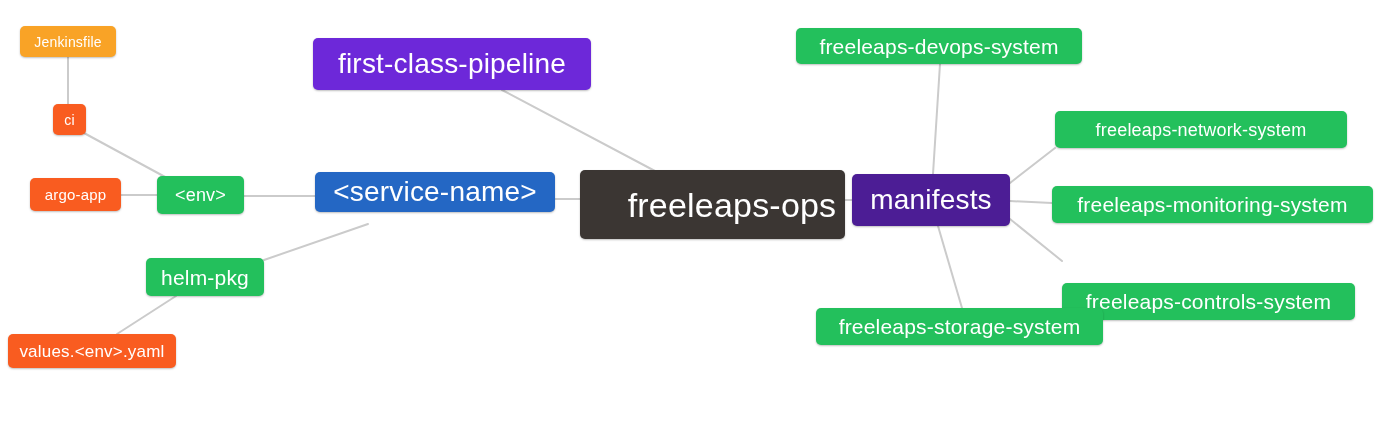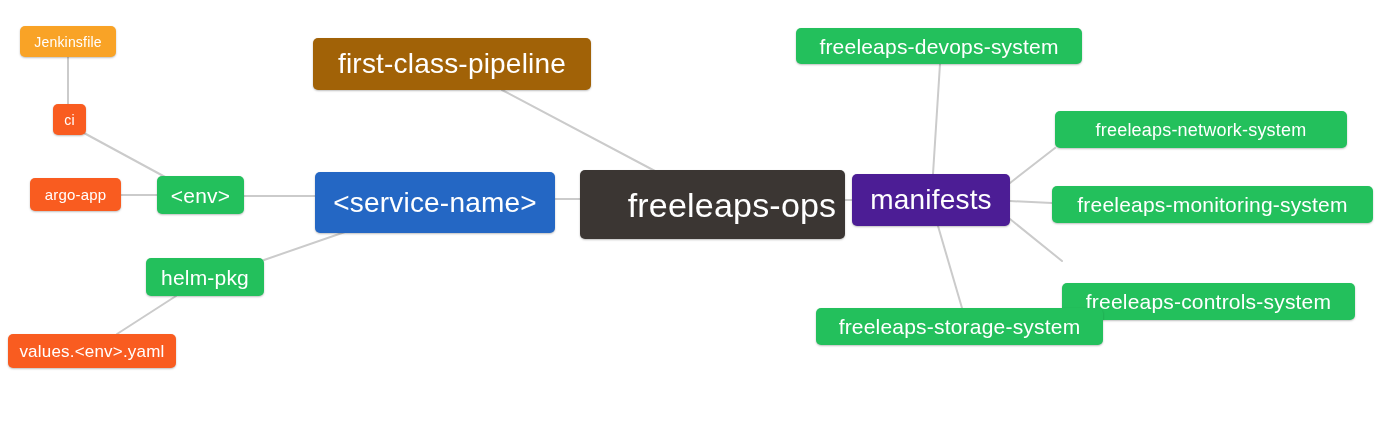--- a/index.html
+++ b/index.html
@@ -59,24 +59,24 @@
       <line x1="555" y1="199" x2="580" y2="199" stroke="#CBCBCB" stroke-width="2" stroke-linecap="round"></line>
       <line x1="845" y1="200" x2="852" y2="200" stroke="#CBCBCB" stroke-width="2" stroke-linecap="round"></line>
       <line x1="933" y1="174" x2="940" y2="64" stroke="#CBCBCB" stroke-width="2" stroke-linecap="round"></line>
       <line x1="1010" y1="183" x2="1055" y2="148" stroke="#CBCBCB" stroke-width="2" stroke-linecap="round"></line>
       <line x1="1010" y1="201" x2="1052" y2="203" stroke="#CBCBCB" stroke-width="2" stroke-linecap="round"></line>
       <line x1="1010" y1="219" x2="1062" y2="261" stroke="#CBCBCB" stroke-width="2" stroke-linecap="round"></line>
       <line x1="938" y1="226" x2="962" y2="308" stroke="#CBCBCB" stroke-width="2" stroke-linecap="round"></line>
     </svg>
   <div id="node-layer">
       <div class="node" style="left: 580px; top: 170px; width: 265px; height: 69px; font-size: 34px; background: rgb(59, 54, 51); color: rgb(255, 255, 255); padding-left: 39px;">freeleaps-ops</div>
-      <div class="node" style="left: 313px; top: 38px; width: 278px; height: 52px; font-size: 28px; background: #a16207; color: rgb(255, 255, 255);">first-class-pipeline</div>
-      <div class="node" style="left: 315px; top: 172px; width: 240px; height: 61px; font-size: 28px; background: rgb(36, 103, 196); color: rgb(255, 255, 255);">&lt;service-name&gt;</div>
+      <div class="node" style="left: 313px; top: 38px; width: 278px; height: 52px; font-size: 28px; background: #6d28d9; color: rgb(255, 255, 255);">first-class-pipeline</div>
+      <div class="node" style="left: 315px; top: 172px; width: 240px; height: 40px; font-size: 28px; background: rgb(36, 103, 196); color: rgb(255, 255, 255);">&lt;service-name&gt;</div>
       <div class="node" style="left: 852px; top: 174px; width: 158px; height: 52px; font-size: 28px; background: #4c1d95; color: rgb(255, 255, 255);">manifests</div>
-      <div class="node" style="left: 157px; top: 176px; width: 87px; height: 38px; font-size: 21px; background: rgb(35, 192, 92); color: rgb(255, 255, 255);">&lt;env&gt;</div>
+      <div class="node" style="left: 157px; top: 176px; width: 87px; height: 38px; font-size: 18px; background: rgb(35, 192, 92); color: rgb(255, 255, 255);">&lt;env&gt;</div>
       <div class="node" style="left: 146px; top: 258px; width: 118px; height: 38px; font-size: 21px; background: rgb(35, 192, 92); color: rgb(255, 255, 255);">helm-pkg</div>
       <div class="node" style="left: 20px; top: 26px; width: 96px; height: 31px; font-size: 14px; background: rgb(249, 163, 38); color: rgb(255, 255, 255);">Jenkinsfile</div>
       <div class="node" style="left: 53px; top: 104px; width: 33px; height: 31px; font-size: 14px; background: rgb(249, 92, 32); color: rgb(255, 255, 255);">ci</div>
       <div class="node" style="left: 30px; top: 178px; width: 91px; height: 33px; font-size: 15px; background: rgb(249, 92, 32); color: rgb(255, 255, 255);">argo-app</div>
       <div class="node" style="left: 8px; top: 334px; width: 168px; height: 34px; font-size: 17px; background: rgb(249, 92, 32); color: rgb(255, 255, 255);">values.&lt;env&gt;.yaml</div>
       <div class="node" style="left: 796px; top: 28px; width: 286px; height: 36px; font-size: 21px; background: rgb(35, 192, 92); color: rgb(255, 255, 255);">freeleaps-devops-system</div>
       <div class="node" style="left: 1055px; top: 111px; width: 292px; height: 37px; font-size: 18px; background: rgb(35, 192, 92); color: rgb(255, 255, 255);">freeleaps-network-system</div>
       <div class="node" style="left: 1052px; top: 186px; width: 321px; height: 37px; font-size: 21px; background: rgb(35, 192, 92); color: rgb(255, 255, 255);">freeleaps-monitoring-system</div>
       <div class="node" style="left: 1062px; top: 259px; width: 293px; height: 37px; font-size: 21px; background: rgb(35, 192, 92); color: rgb(255, 255, 255); margin-top: 24px;">freeleaps-controls-system</div>
       <div class="node" style="left: 816px; top: 308px; width: 287px; height: 37px; font-size: 21px; background: rgb(35, 192, 92); color: rgb(255, 255, 255);">freeleaps-storage-system</div>

